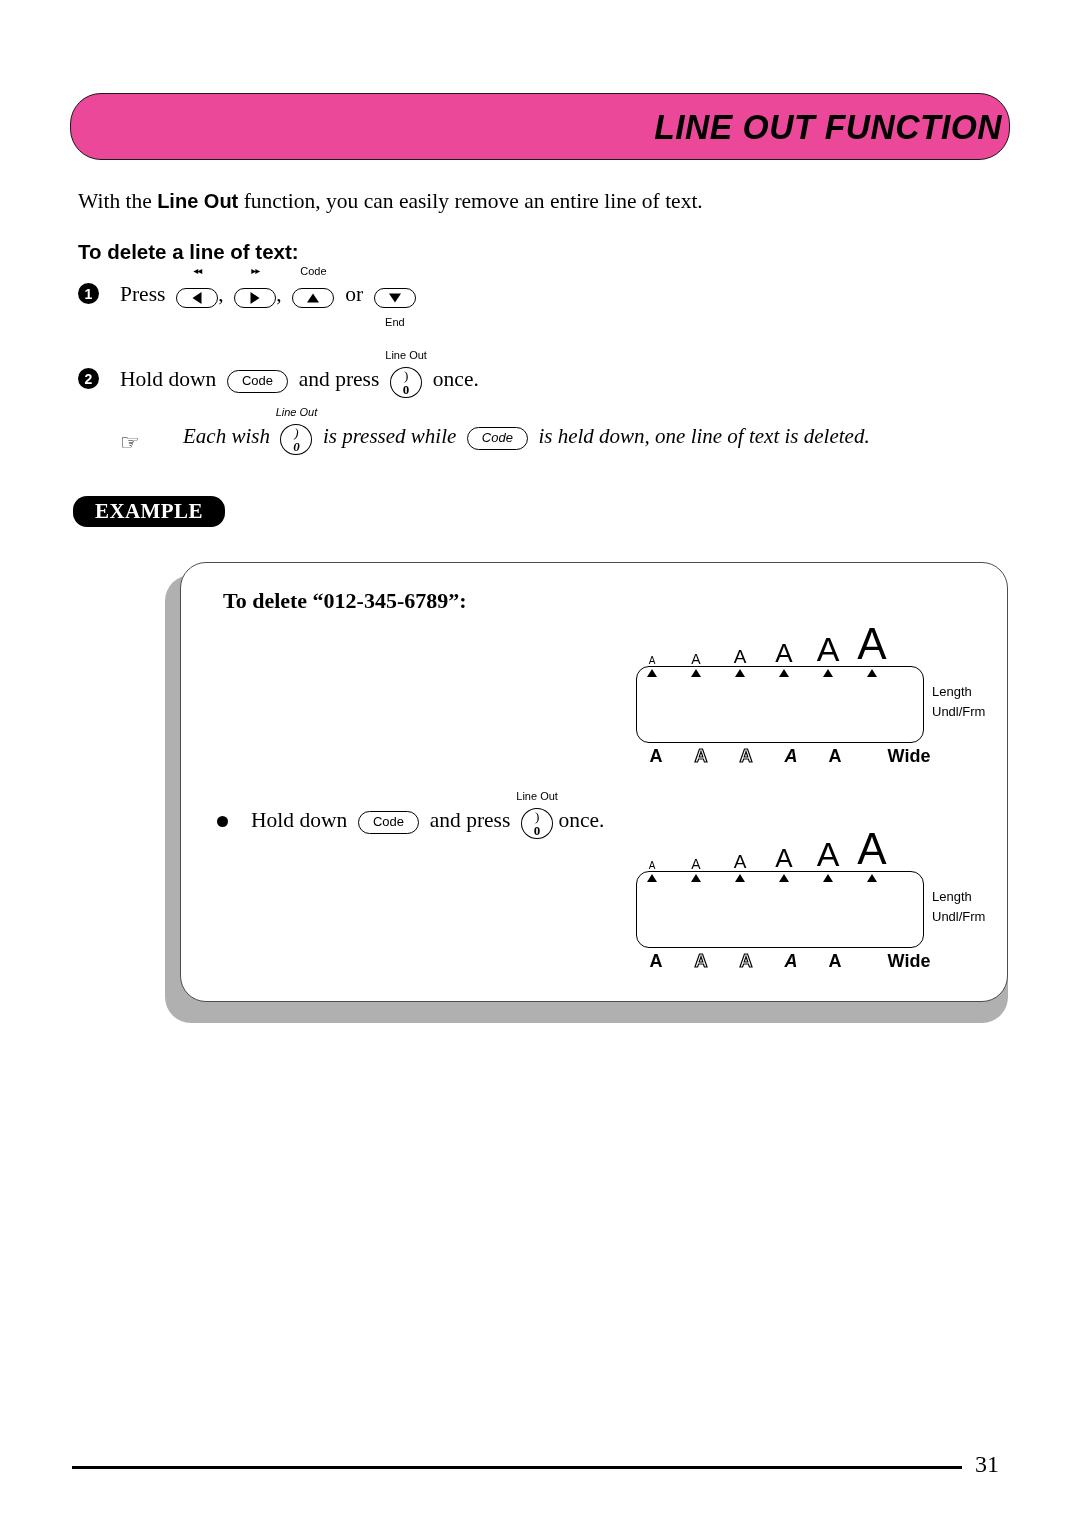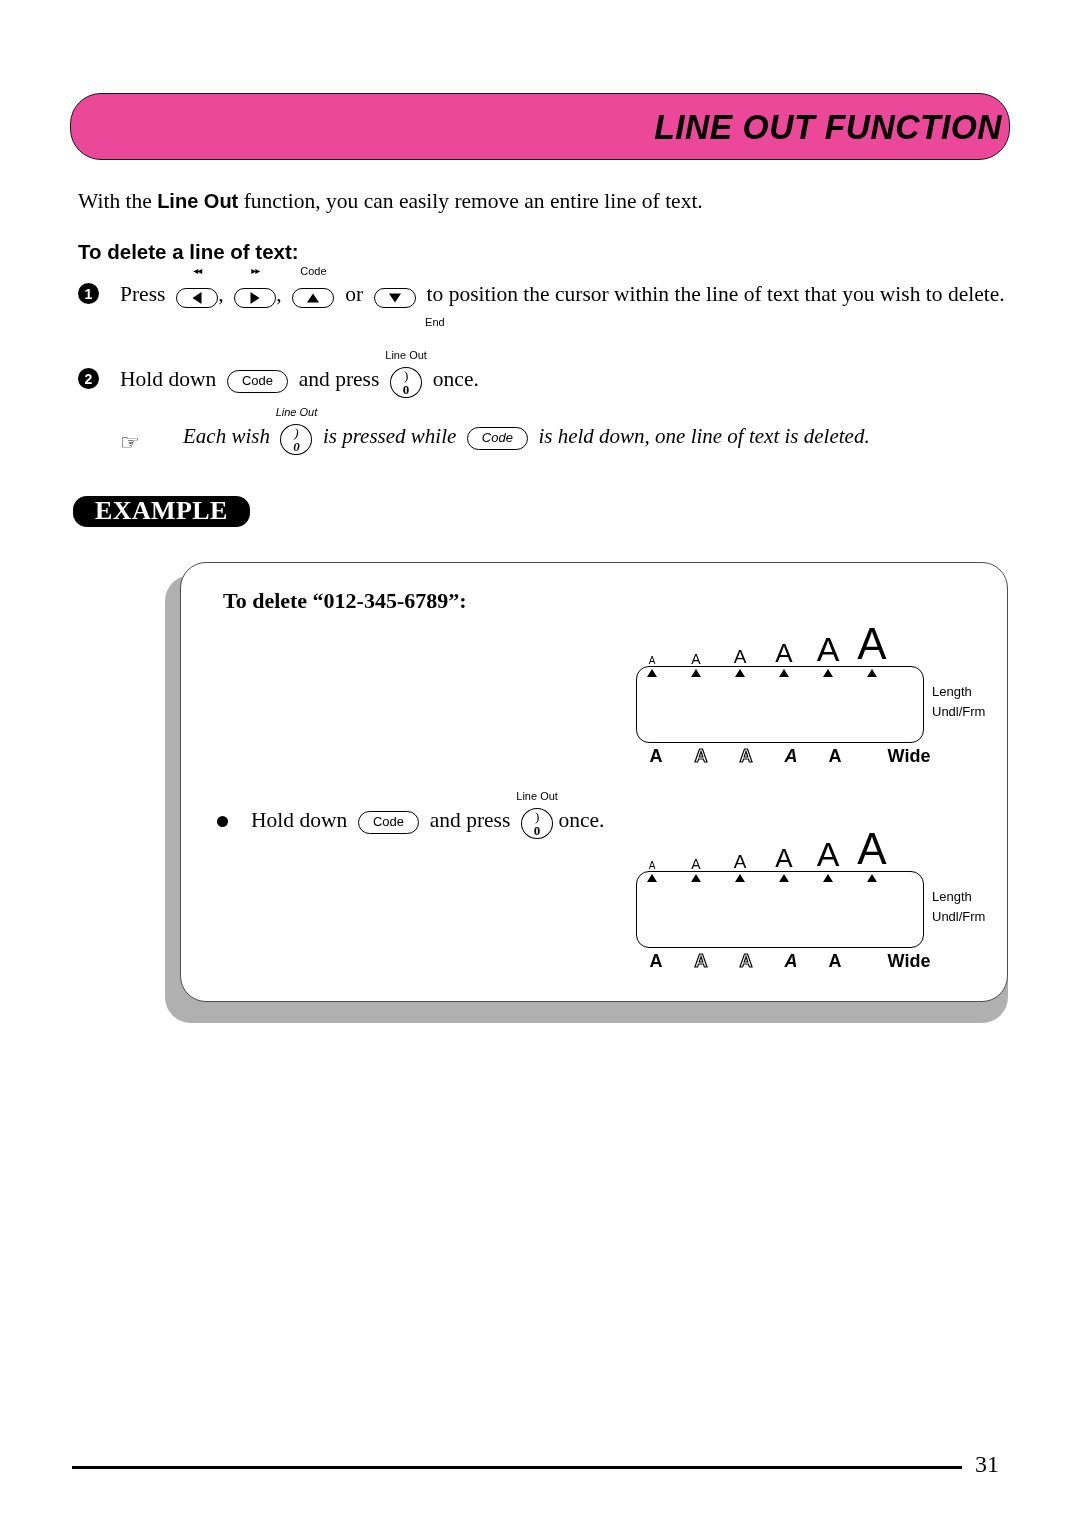--- a/index.html
+++ b/index.html
@@ -134,21 +134,20 @@
   }
   .key-cap-below {
     position: absolute;
     left: 50%;
     transform: translateX(-50%);
     bottom: -15px;
     font-family: "Liberation Sans", sans-serif;
     font-size: 11px;
     line-height: 12px;
     white-space: nowrap;
-    margin-left: 40px;
   }
   .dbl-arrow { font-size: 10px; letter-spacing: -1px; }
 
   .key-code {
     display: inline-block;
     border: 1.8px solid #000;
     border-radius: 16px;
     box-sizing: border-box;
     padding: 2px 14px 3px 14px;
     font-family: "Liberation Sans", sans-serif;
@@ -204,21 +203,21 @@
   .example-badge {
     position: absolute;
     left: 73px;
     top: 496px;
     background: #000;
     color: #fff;
     border-radius: 14px;
     padding: 4px 22px 5px 22px;
     font-family: "Liberation Serif", serif;
     font-weight: bold;
-    font-size: 26px;
+    font-size: 21px;
     line-height: 22px;
     letter-spacing: 0.4px;
   }
 
   
   .example-shadow {
     position: absolute;
     left: 165px;
     top: 575px;
     width: 843px;
@@ -393,21 +392,20 @@
 
 <div class="step" id="step1">
   <div class="step-num">1</div>
   <div class="step-body">
     <span>Press</span>&nbsp;
     <span class="keywrap"><span class="key-cap-above dbl-arrow">◂◂</span><span class="key-arrow"><span class="tri tri-left"></span></span></span><span>,</span>&nbsp;
     <span class="keywrap"><span class="key-cap-above dbl-arrow">▸▸</span><span class="key-arrow"><span class="tri tri-right"></span></span></span><span>,</span>&nbsp;
     <span class="keywrap"><span class="key-cap-above">Code</span><span class="key-arrow"><span class="tri tri-up"></span></span></span>&nbsp;
     <span>or</span>&nbsp;
     <span class="keywrap"><span class="key-arrow"><span class="tri tri-down"></span></span><span class="key-cap-below">End</span></span>&nbsp;
-    <span>to position the cursor within the line of text that you wish to delete.</span>
   </div>
 </div>
 
 <div class="step" id="step2">
   <div class="step-num">2</div>
   <div class="step-body">
     <span>Hold down</span>&nbsp;
     <span class="key-code">Code</span>&nbsp;
     <span>and press</span>&nbsp;
     <span class="keywrap"><span class="key-cap-above">Line Out</span><span class="key-round"><span class="kr-top">)</span><span class="kr-bot">0</span></span></span>&nbsp;

